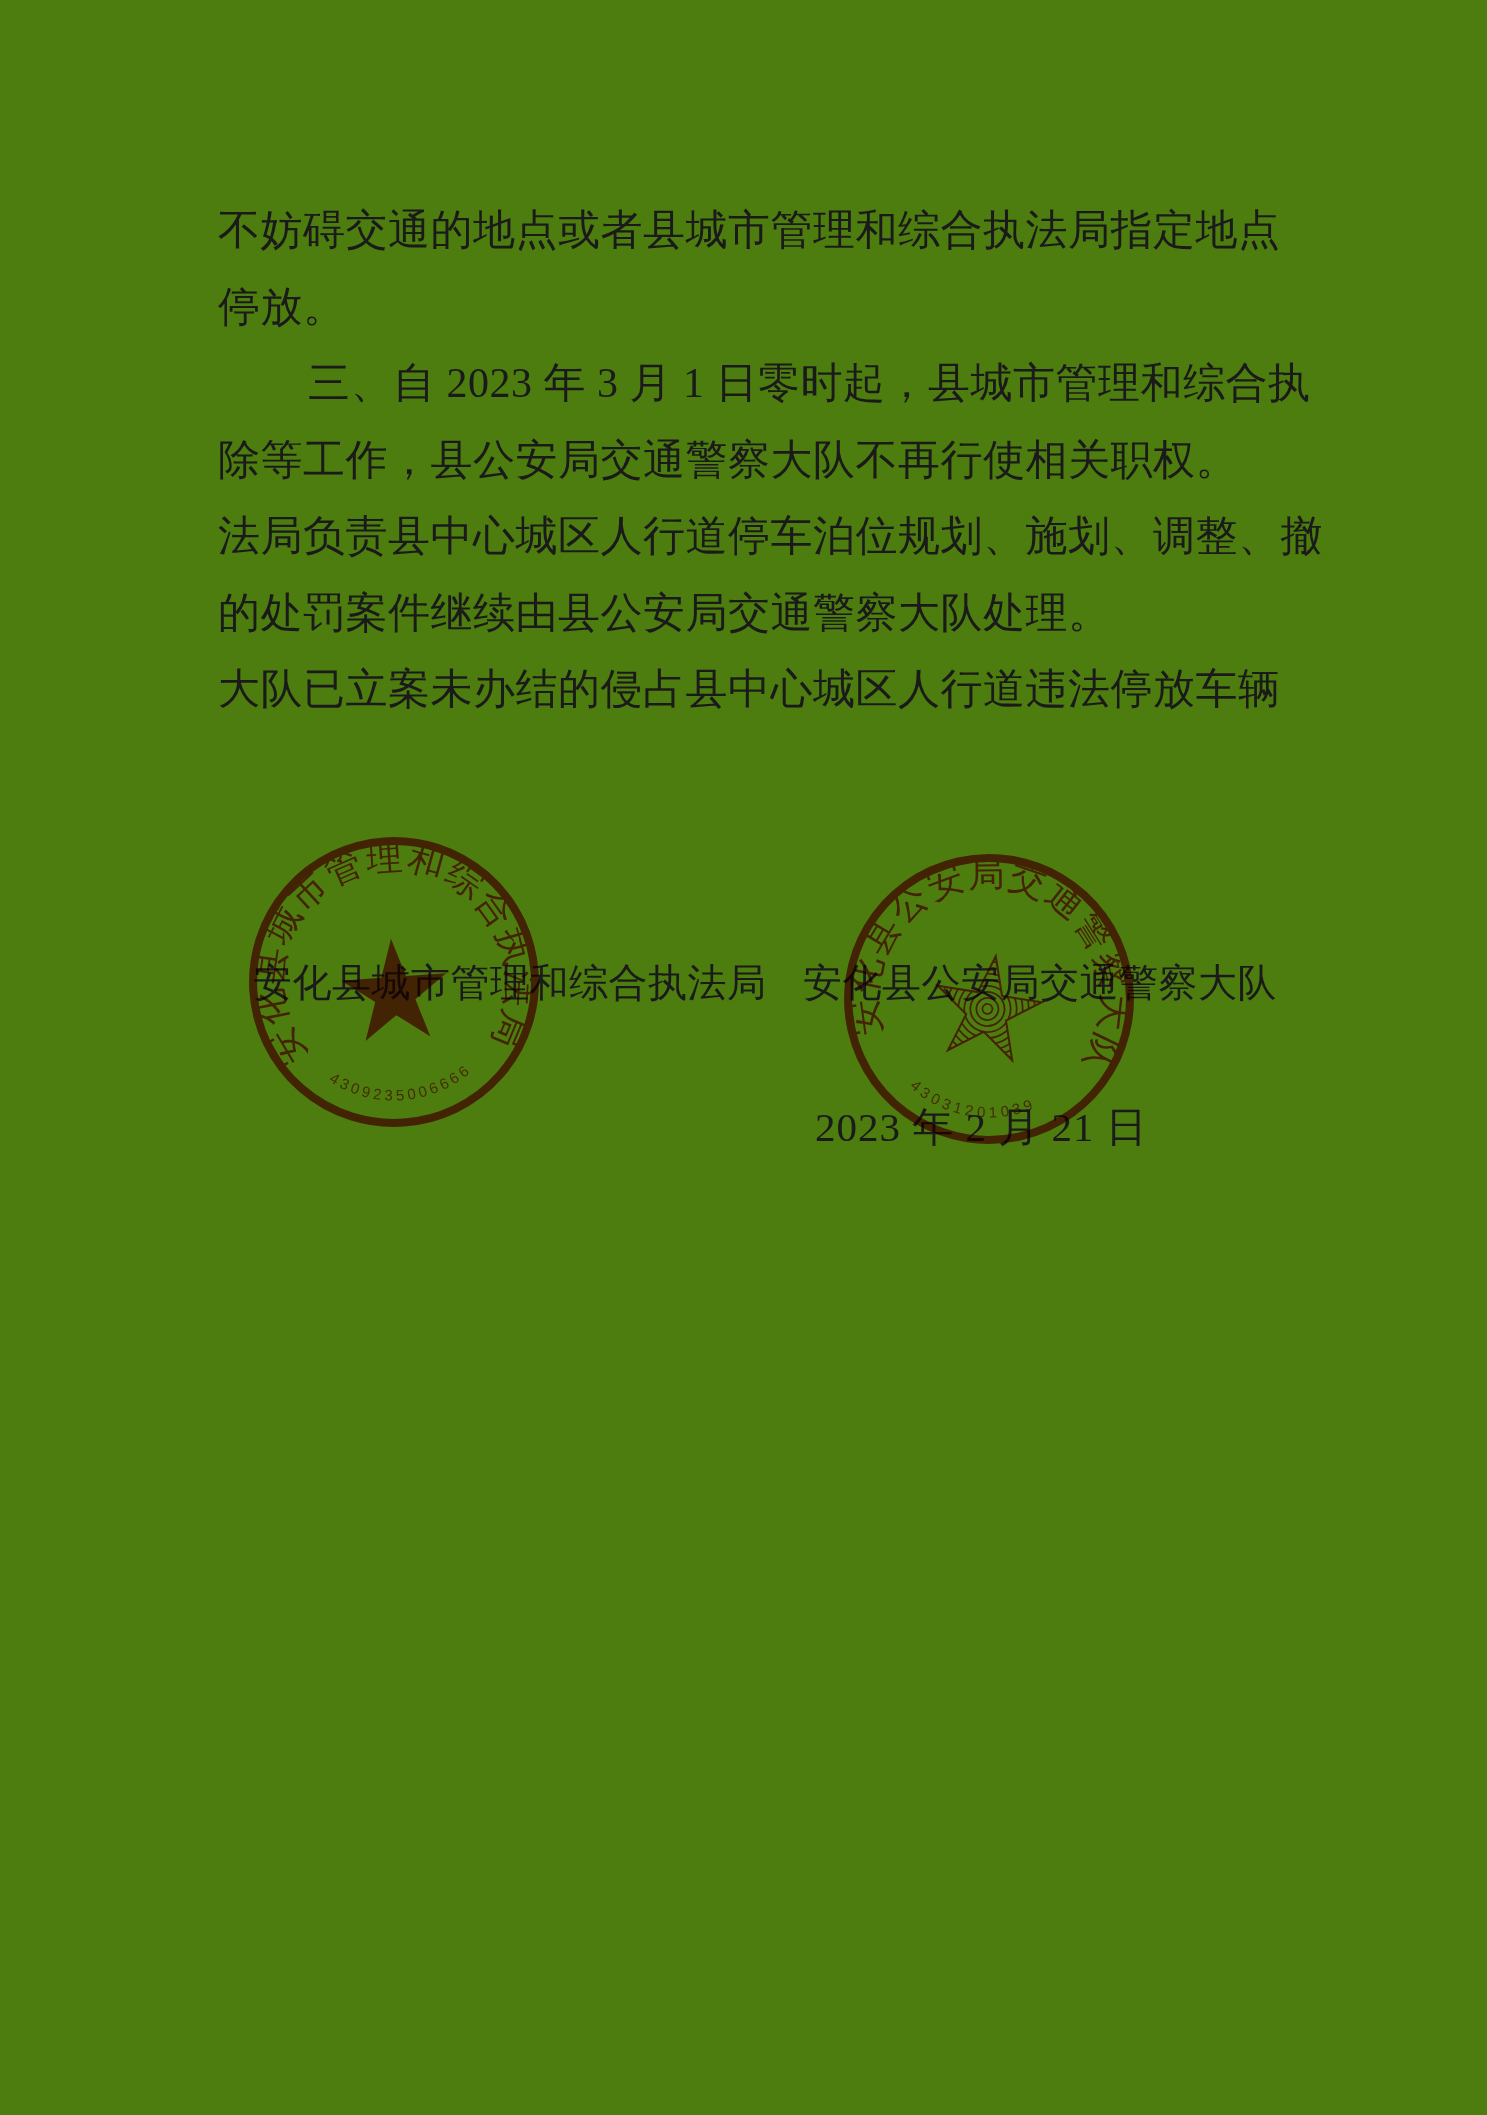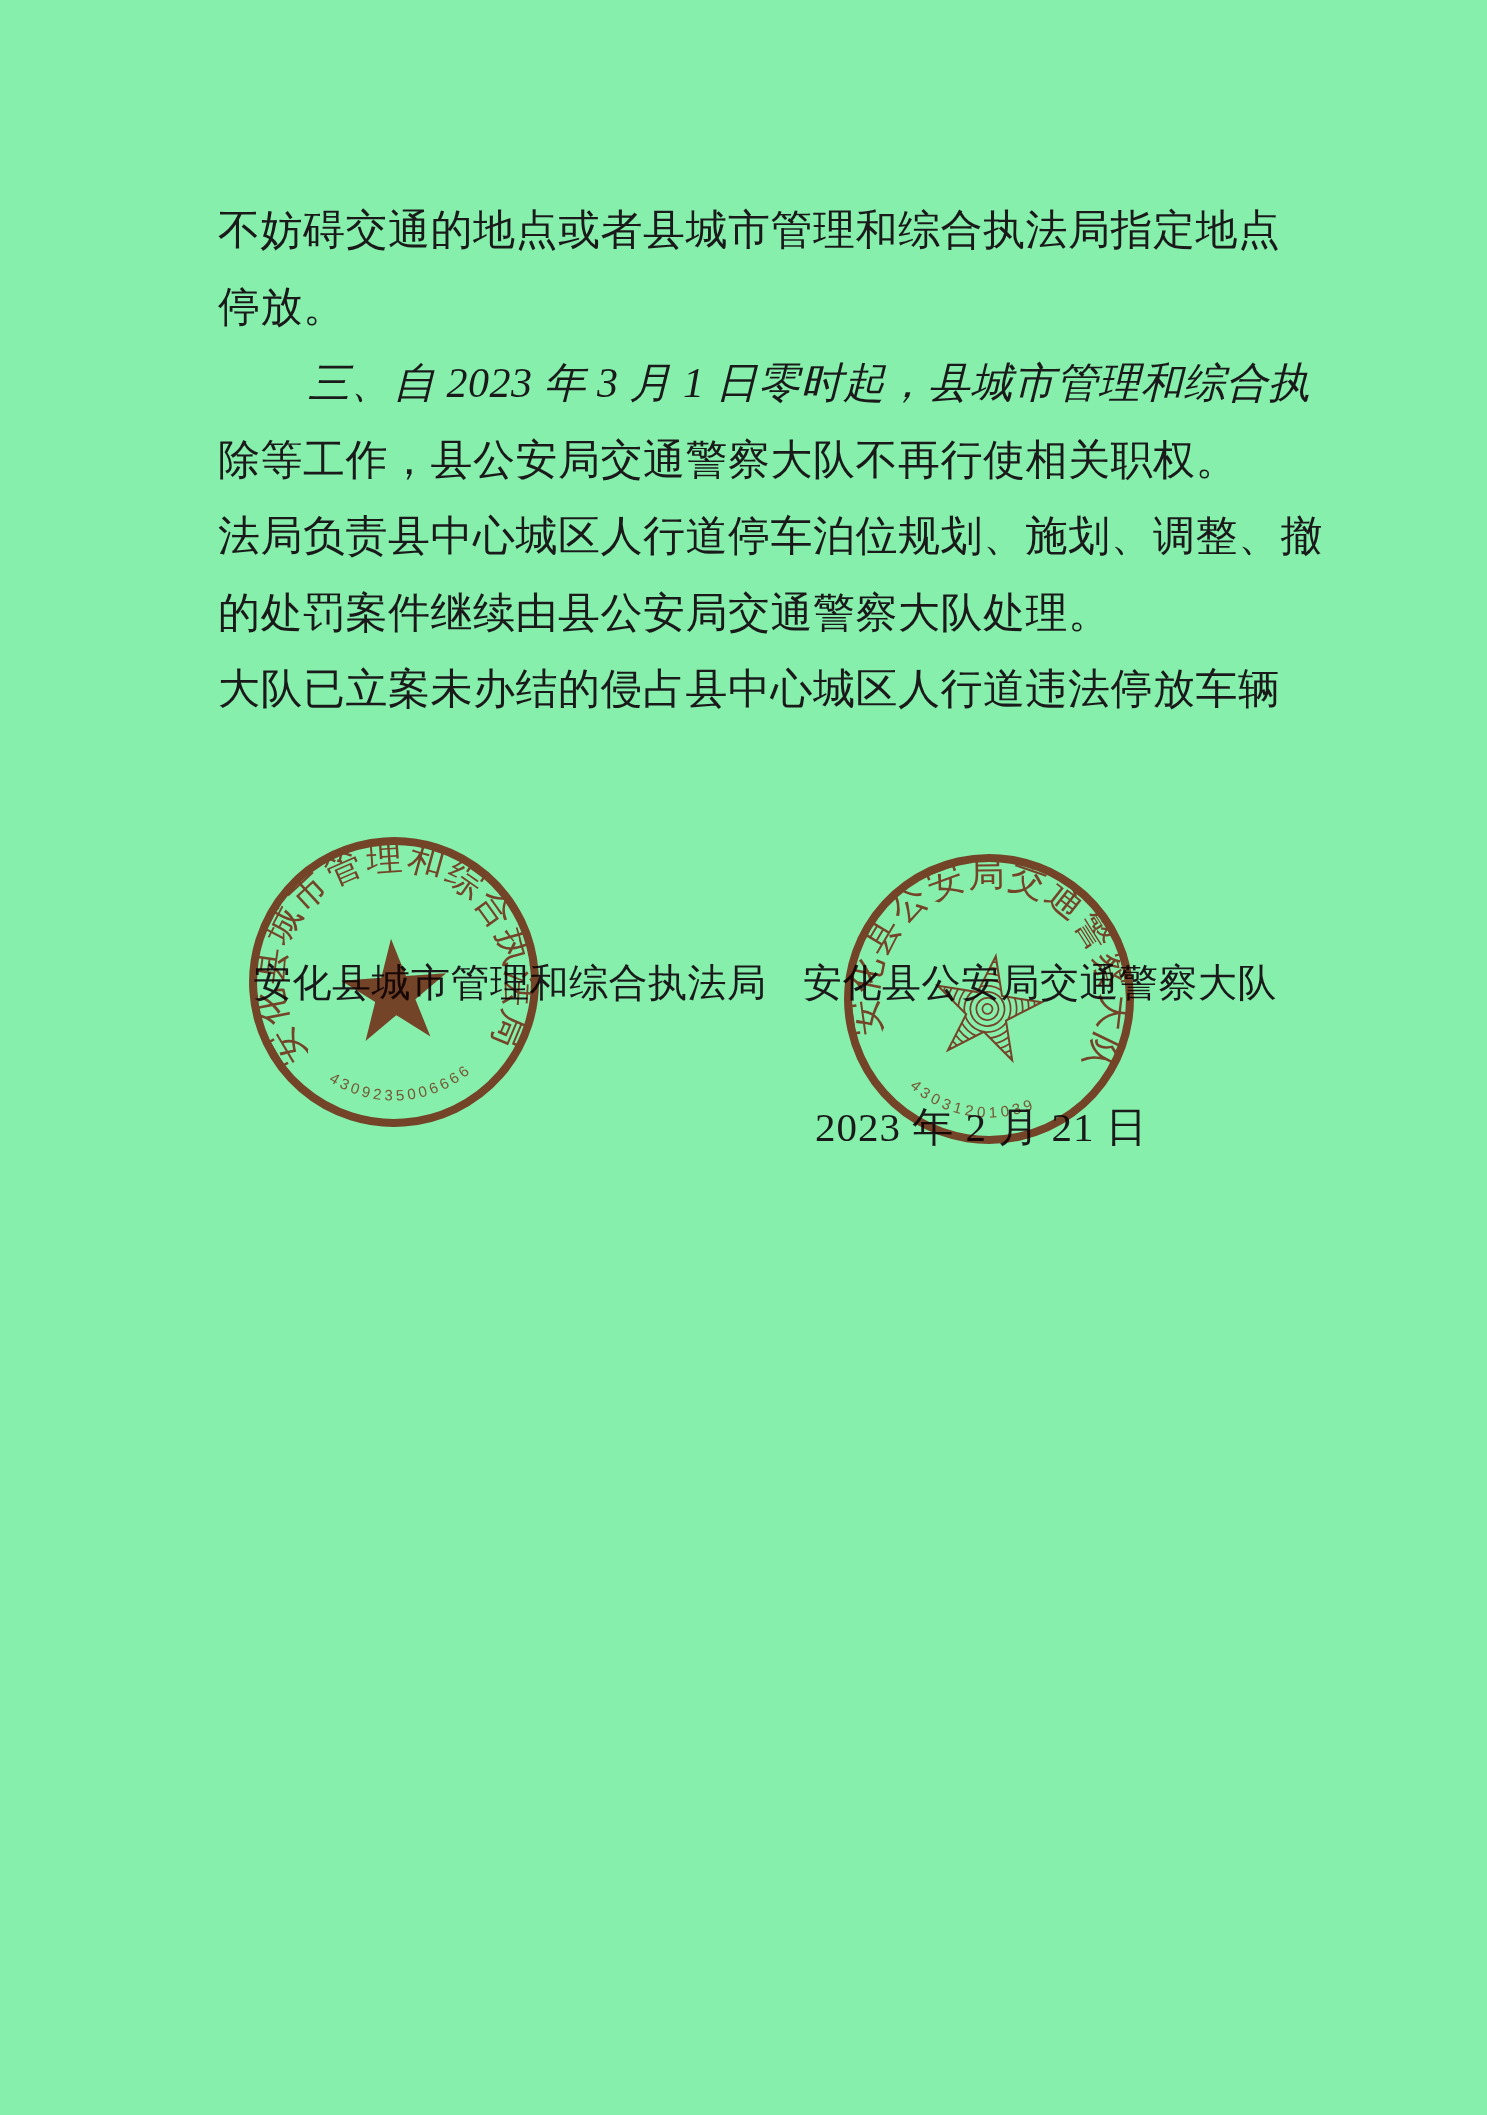--- a/index.html
+++ b/index.html
@@ -1,34 +1,34 @@
 <!DOCTYPE html>
 <html><head>
 <meta charset="utf-8">
 <style>
   html,body { margin:0; padding:0; background:#e8e8e8; }
   .page {
     position:relative;
     width:1487px; height:2115px;
-    background:#86efac;
+    background:#4d7c0f;
     font-family:"Liberation Serif","DejaVu Serif",serif;
     color:#1a1a1a;
     overflow:hidden;
   }
   .body-text {
     position:absolute;
     left:218px; top:192px;
     width:1072px;
     font-size:42px;
     line-height:76.5px;
     letter-spacing:0.5px;
     white-space:nowrap;
   }
   .line { height:76.5px; }
-  .line.indent { text-indent:90px;font-style:italic; }
+  .line.indent { text-indent:90px; }
   .sig {
     position:absolute; top:956px;
     font-size:39px; white-space:nowrap;
     letter-spacing:0.5px;
   }
   .sig-left  { left:253px; }
   .sig-right { left:803px; }
   .date {
     position:absolute; left:815px; top:1100px;
     font-size:41px; white-space:nowrap;

